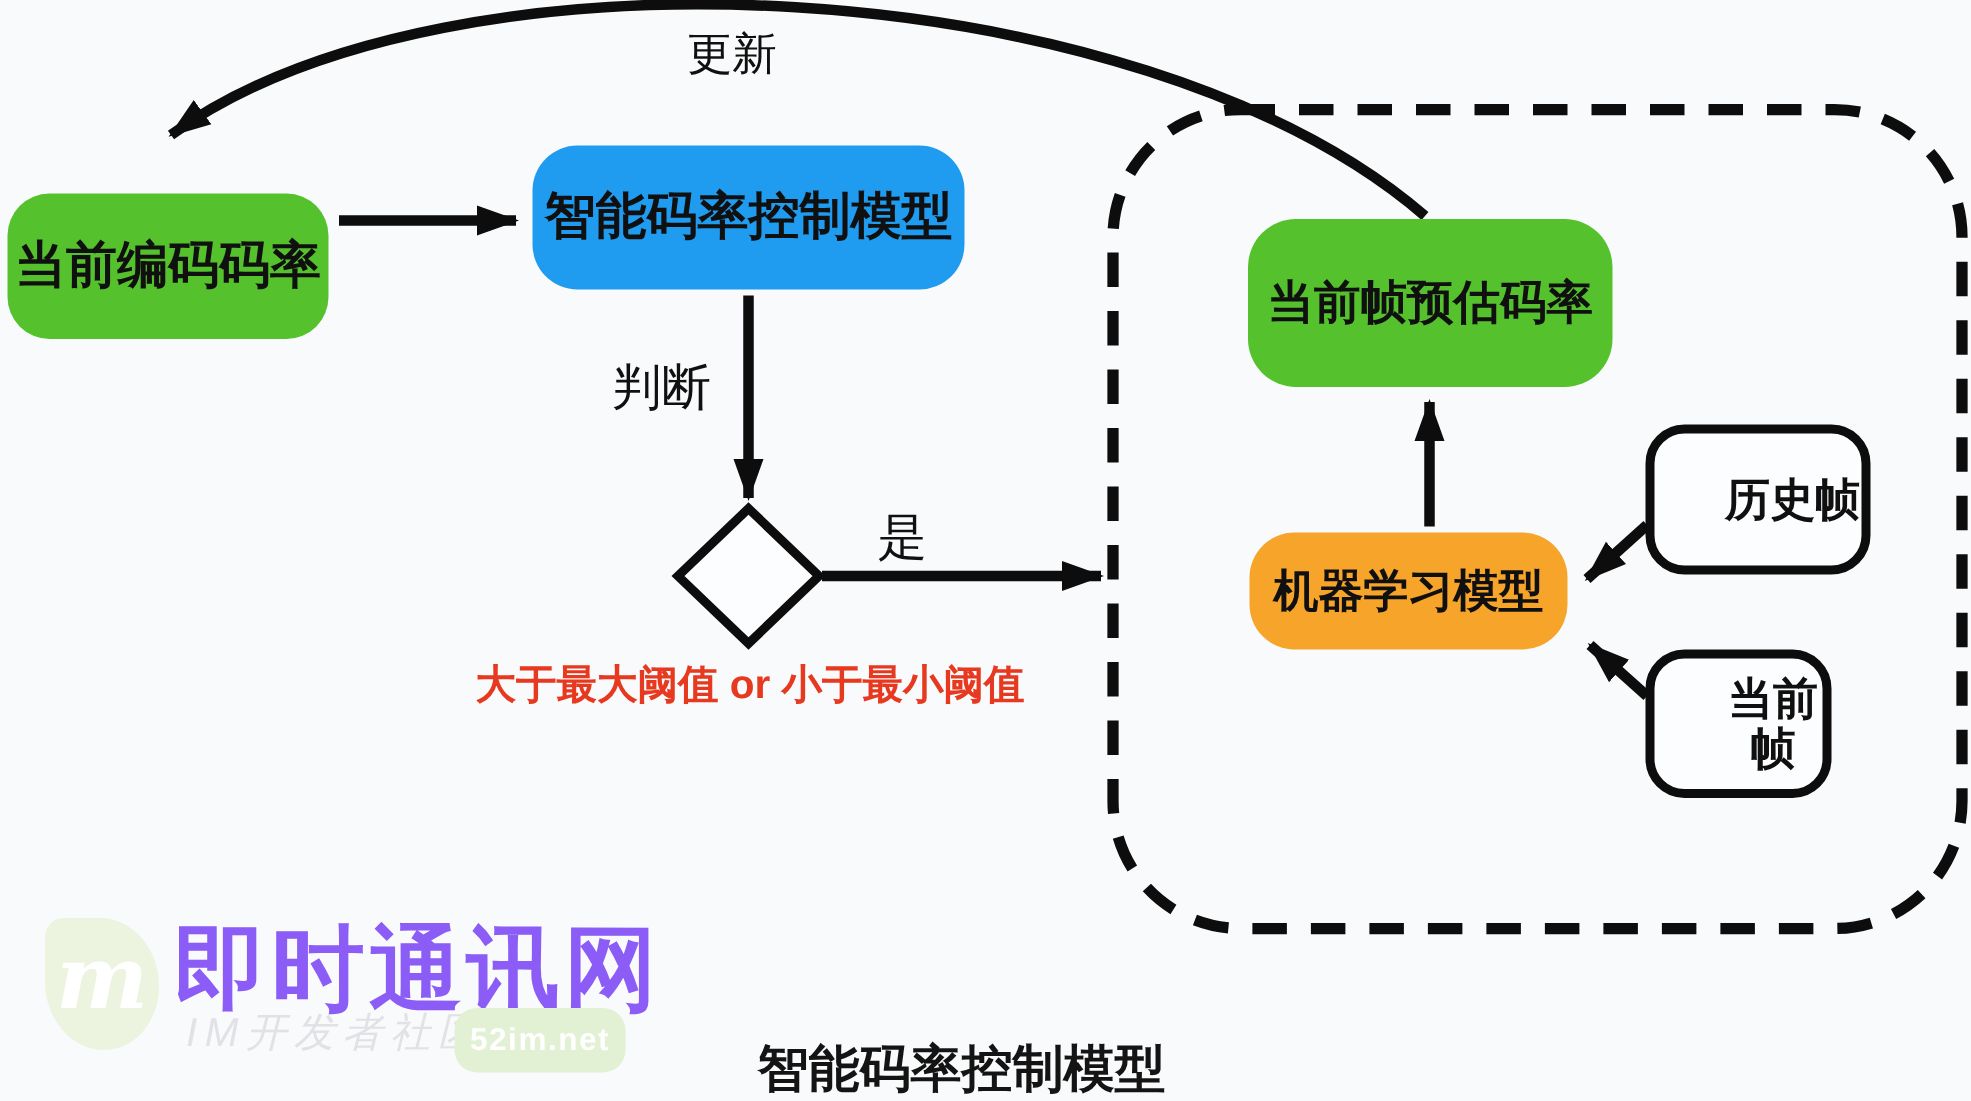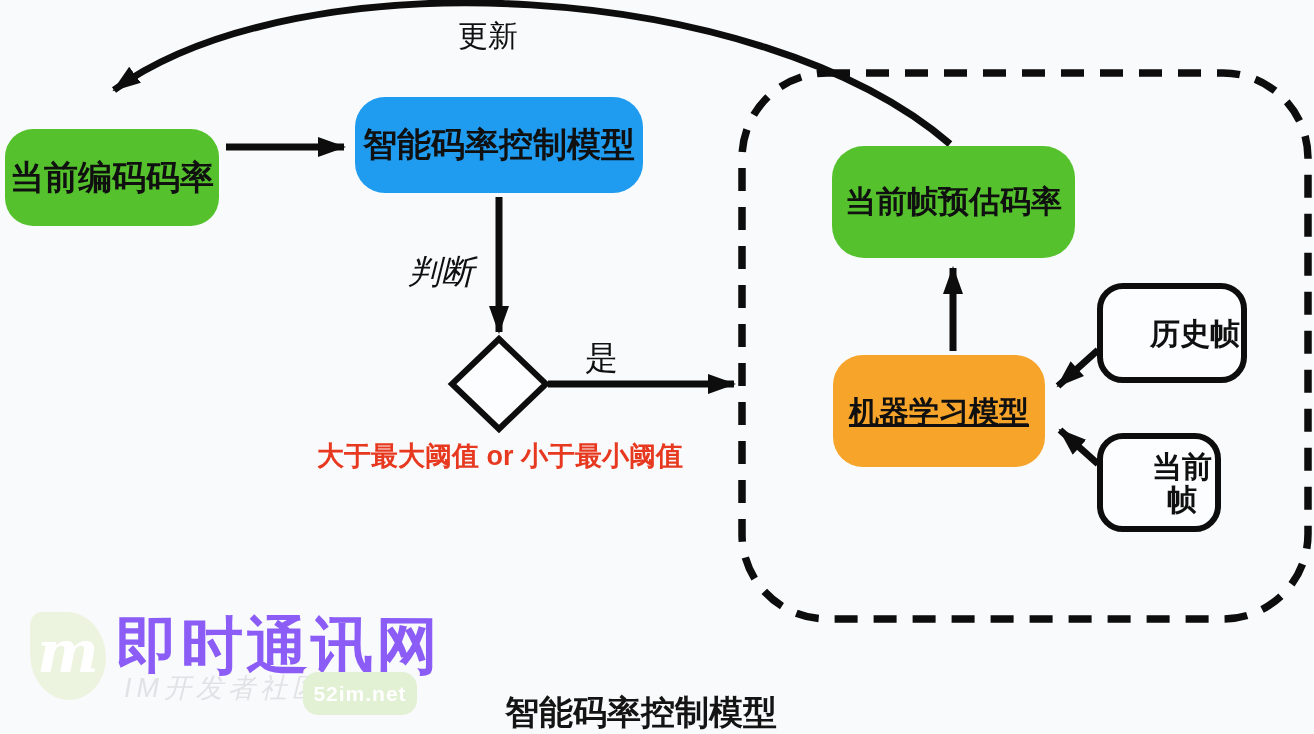--- a/index.html
+++ b/index.html
@@ -20,26 +20,26 @@
     box-sizing:border-box;
     line-height:1.1;
   }
   .node-green{background:#55c22d;}
   .node-blue{background:#1f9bf0;}
   .node-orange{background:#f7a42b;}
   .node-white{background:#fcfdfe;border:6px solid #0d0d0d;padding-left:46px;}
   #node-current-bitrate{left:5px;top:95px;width:214px;height:97px;border-radius:28px;font-size:34px;margin-top:34px;}
   #node-psnr{left:355px;top:97px;width:288px;height:96px;border-radius:30px;font-size:34px;}
   #node-est-bitrate{left:832px;top:146px;width:243px;height:112px;border-radius:32px;font-size:31px;}
-  #node-ml-model{left:833px;top:355px;width:212px;height:112px;border-radius:30px;font-size:30px;text-decoration:underline;}
+  #node-ml-model{left:833px;top:355px;width:212px;height:78px;border-radius:30px;font-size:30px;}
   #node-history-frame{left:1097px;top:283px;width:150px;height:100px;border-radius:26px;font-size:30px;}
   #node-current-frame{left:1097px;top:433px;width:124px;height:99px;border-radius:26px;font-size:30px;}
   .edge-label{position:absolute;font-size:33px;font-weight:500;color:#101010;white-space:nowrap;}
   #label-update{left:458px;top:16px;font-size:30px;}
-  #label-judge{left:408px;top:250px;font-style:italic;}
+  #label-judge{left:408px;top:236px;}
   #label-yes{left:585px;top:336px;}
   #label-condition{
     position:absolute;left:277px;top:438px;width:446px;
     text-align:center;font-size:27px;font-weight:600;color:#e7391f;white-space:nowrap;
   }
   #caption{
     position:absolute;left:505px;top:690px;
     font-size:34px;font-weight:600;color:#141414;white-space:nowrap;
   }
   

